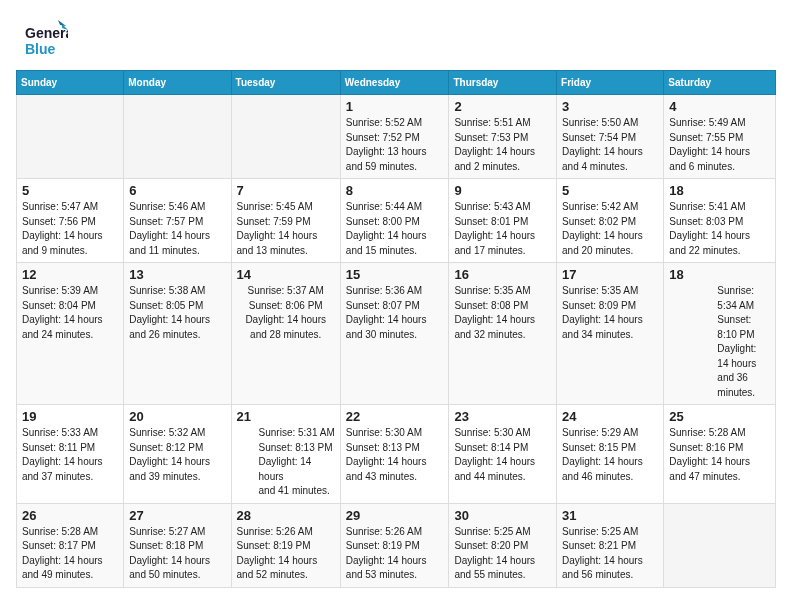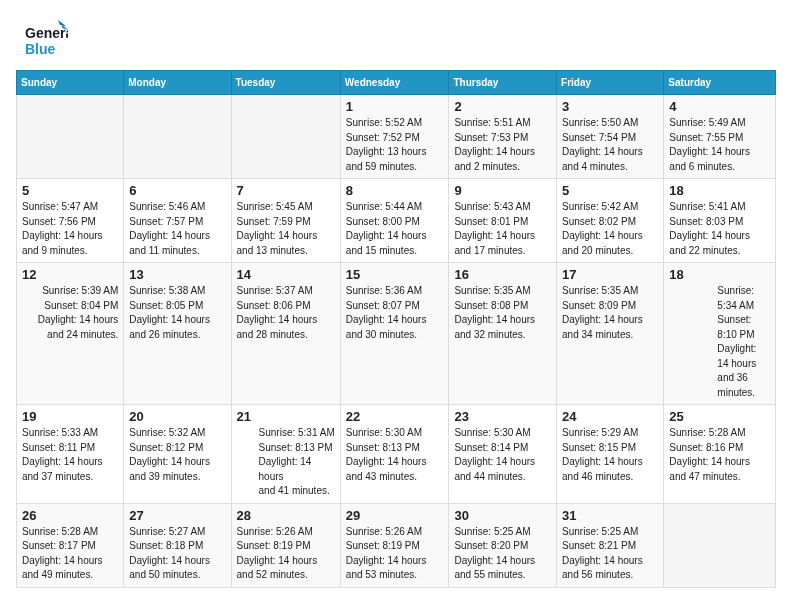--- a/index.html
+++ b/index.html
@@ -195,35 +195,35 @@
             <span class="day-num">18</span>
             <div class="day-info" style="white-space: pre-line;">Sunrise: 5:41 AM
 Sunset: 8:03 PM
 Daylight: 14 hours
 and 22 minutes.</div>
           </td>
         </tr>
         <tr>
           <td>
             <span class="day-num">12</span>
-            <div class="day-info" style="white-space: pre-line; text-align: right;">Sunrise: 5:39 AM
+            <div class="day-info" style="white-space: pre-line;">Sunrise: 5:39 AM
 Sunset: 8:04 PM
 Daylight: 14 hours
 and 24 minutes.</div>
           </td>
           <td>
             <span class="day-num">13</span>
             <div class="day-info" style="white-space: pre-line;">Sunrise: 5:38 AM
 Sunset: 8:05 PM
 Daylight: 14 hours
 and 26 minutes.</div>
           </td>
           <td>
             <span class="day-num">14</span>
-            <div class="day-info" style="white-space: pre-line;">Sunrise: 5:37 AM
+            <div class="day-info" style="white-space: pre-line; text-align: center;">Sunrise: 5:37 AM
 Sunset: 8:06 PM
 Daylight: 14 hours
 and 28 minutes.</div>
           </td>
           <td>
             <span class="day-num">15</span>
             <div class="day-info" style="white-space: pre-line;">Sunrise: 5:36 AM
 Sunset: 8:07 PM
 Daylight: 14 hours
 and 30 minutes.</div>

